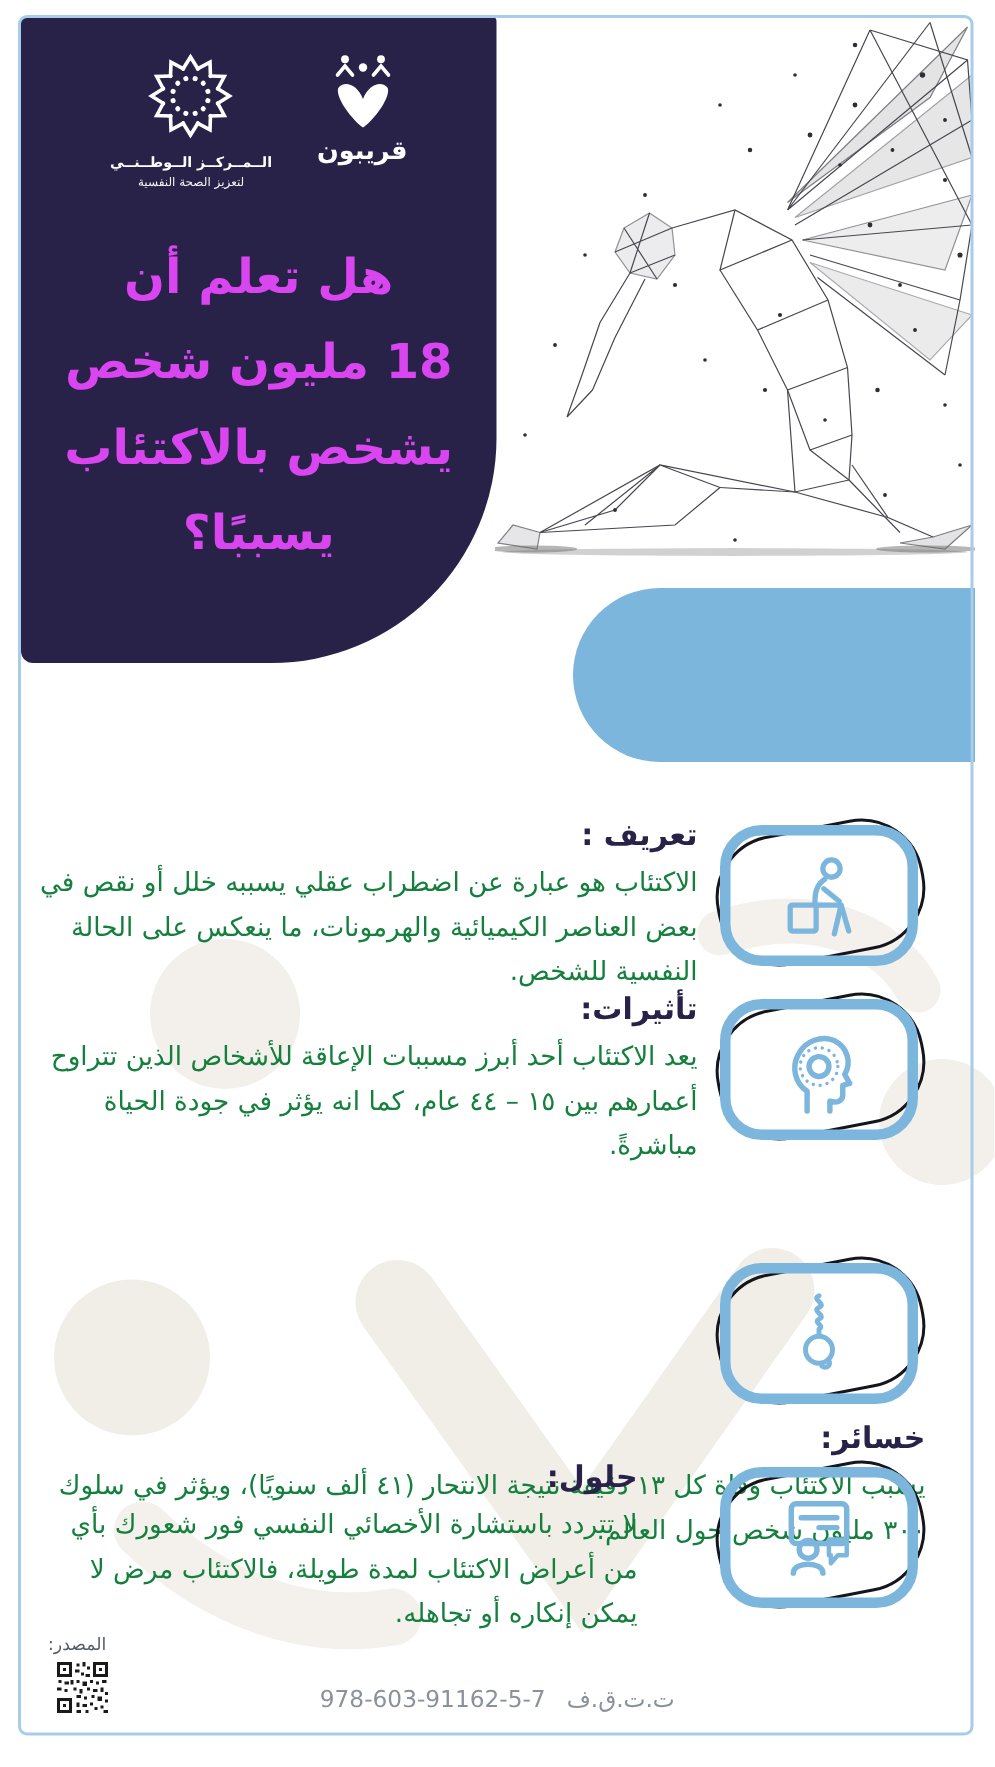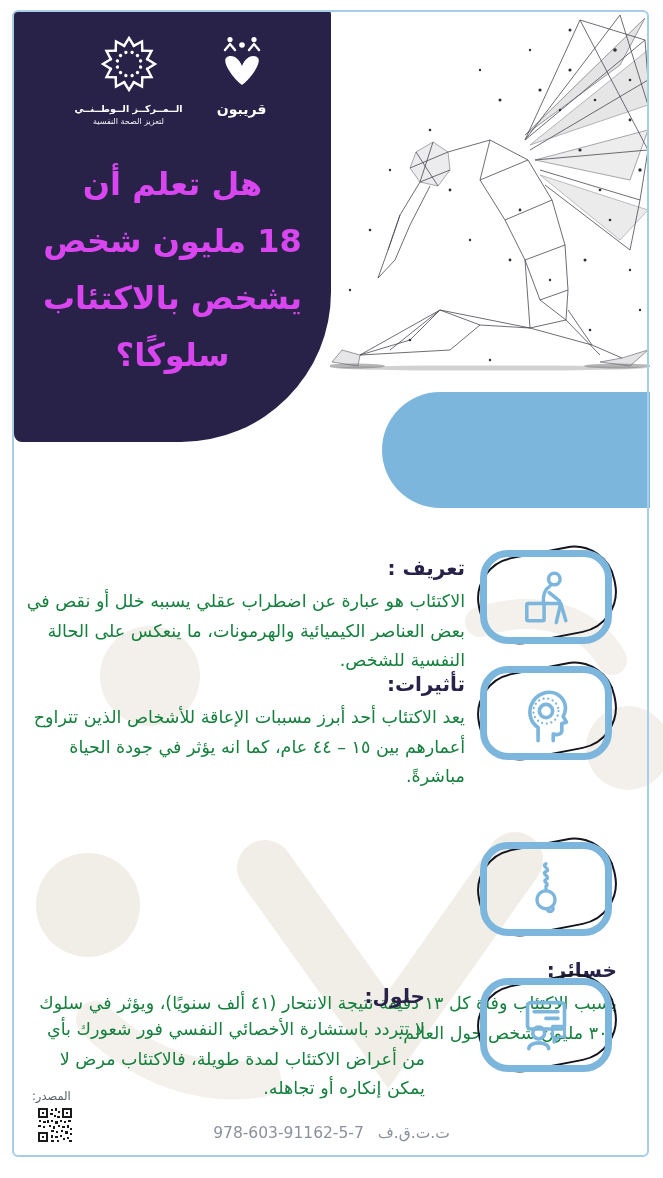--- a/index.html
+++ b/index.html
@@ -16,21 +16,21 @@
   .watermark{position:absolute;inset:0;z-index:0;}
   
   .hero{
     position:absolute;left:14px;top:11px;width:317px;height:431px;
     background:#282249;border-radius:3px 3px 150px 8px;z-index:2;
   }
   .logos{display:flex;direction:ltr;justify-content:center;align-items:flex-start;gap:30px;padding-top:22px;}
   .logo{display:flex;flex-direction:column;align-items:center;color:#fff;}
   .logo-text1{font-size:9.5px;letter-spacing:.5px;margin-top:8px;font-weight:bold;}
   .logo-text2{font-size:8px;margin-top:3px;opacity:.95;}
-  .qareebon-text{font-size:14px;font-weight:bold;margin-top:10px;}
+  .qareebon-text{font-size:17px;font-weight:bold;}
   .headline{margin-top:30px;text-align:center;color:#d946ef;font-weight:bold;
     font-size:32px;line-height:57px;direction:rtl;}
   
   .figure{position:absolute;left:330px;top:10px;z-index:1;}
   
   .capsule{
     position:absolute;top:392px;right:13px;width:268px;height:116px;
     background:#7db6dc;border-radius:62px 0 0 62px;z-index:2;
   }
   
@@ -39,21 +39,21 @@
   .badge{position:relative;width:142px;height:104px;margin-top:6px;}
   .badge-black{
     position:absolute;left:1px;top:7px;width:136px;height:84px;
     border:2.5px solid #15151e;border-radius:42px;transform:rotate(-11deg);
   }
   .badge-blue{
     position:absolute;left:4px;top:6px;width:118px;height:80px;
     border:7px solid #7db6dc;border-radius:28px;background:transparent;
     display:flex;align-items:center;justify-content:center;
   }
-  .sec-text{flex:1;text-align:right;margin-top:18px;padding-right:6px;}
+  .sec-text{flex:1;text-align:right;margin-top:6px;padding-right:6px;}
   .sec-title{font-size:20px;font-weight:bold;color:#282249;margin:0 0 7px 0;}
   .sec-body{font-size:17.5px;line-height:29.5px;color:#15803d;margin:0;}
   
   .source-label{position:absolute;left:32px;top:1089px;font-size:11.5px;color:#565c68;direction:rtl;z-index:2;}
   .qr{position:absolute;left:37px;top:1107px;z-index:2;}
   .isbn-row{
     position:absolute;left:0;right:0;top:1124px;display:flex;justify-content:center;
     align-items:center;gap:14px;direction:rtl;font-size:15.5px;color:#8b919b;z-index:2;
   }
   .icon-svg{stroke:#7db6dc;fill:none;stroke-width:5.5;stroke-linecap:round;stroke-linejoin:round;}
@@ -212,21 +212,21 @@
             <circle cx="29" cy="12" r="2.8"></circle>
           </g>
         </svg>
         <div class="qareebon-text">قريبون</div>
       </div>
     </div>
     <div class="headline">
       <div>هل تعلم أن</div>
       <div>18 مليون شخص</div>
       <div>يشخص بالاكتئاب</div>
-      <div>سلوكًا؟</div>
+      <div>يسببًا؟</div>
     </div>
   </div>
 
   <div class="capsule"></div>
 
   <div class="frame"></div>
 
   <div class="section" style="top:538px;">
     <div class="badge-col">
       <div class="badge">

